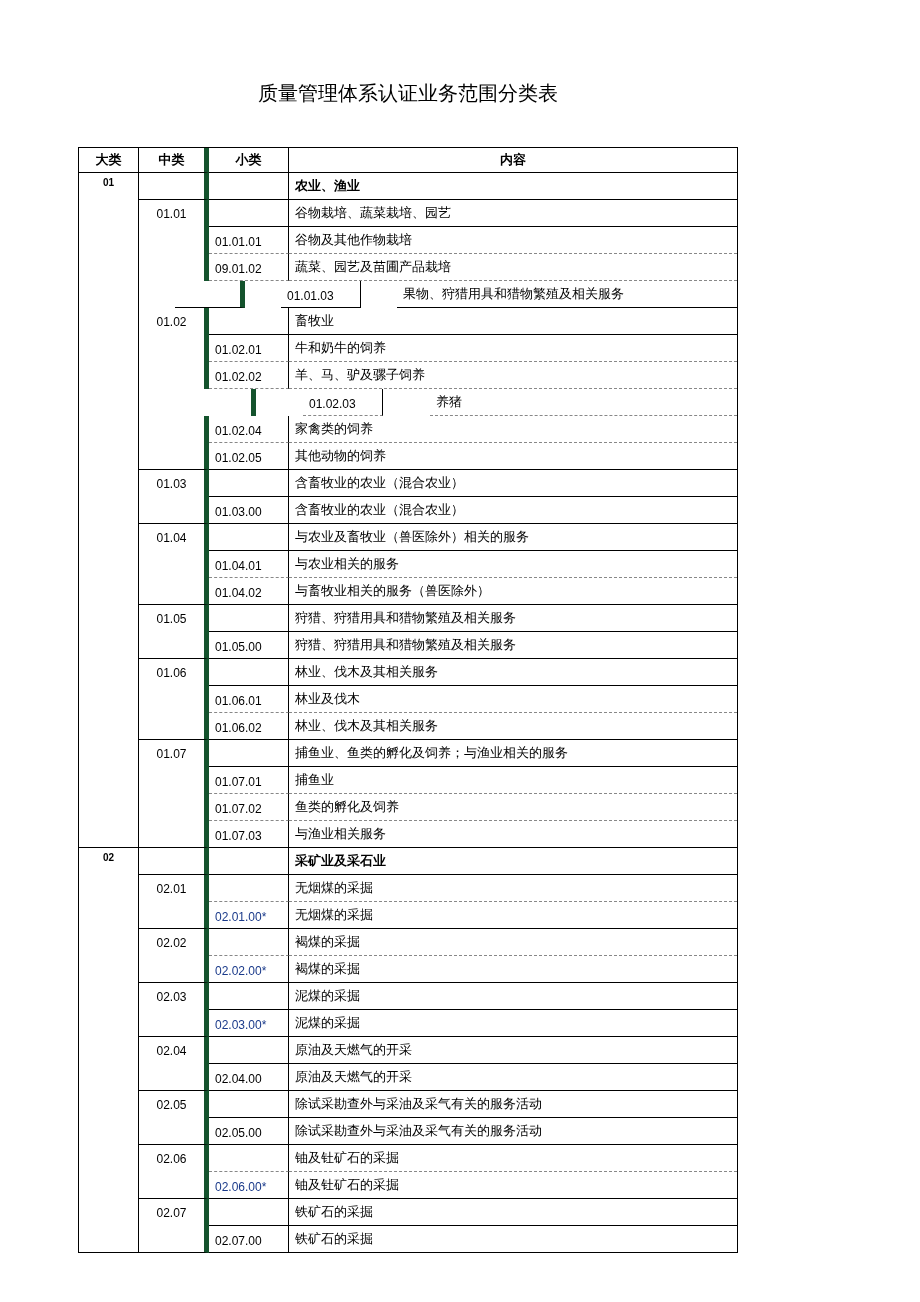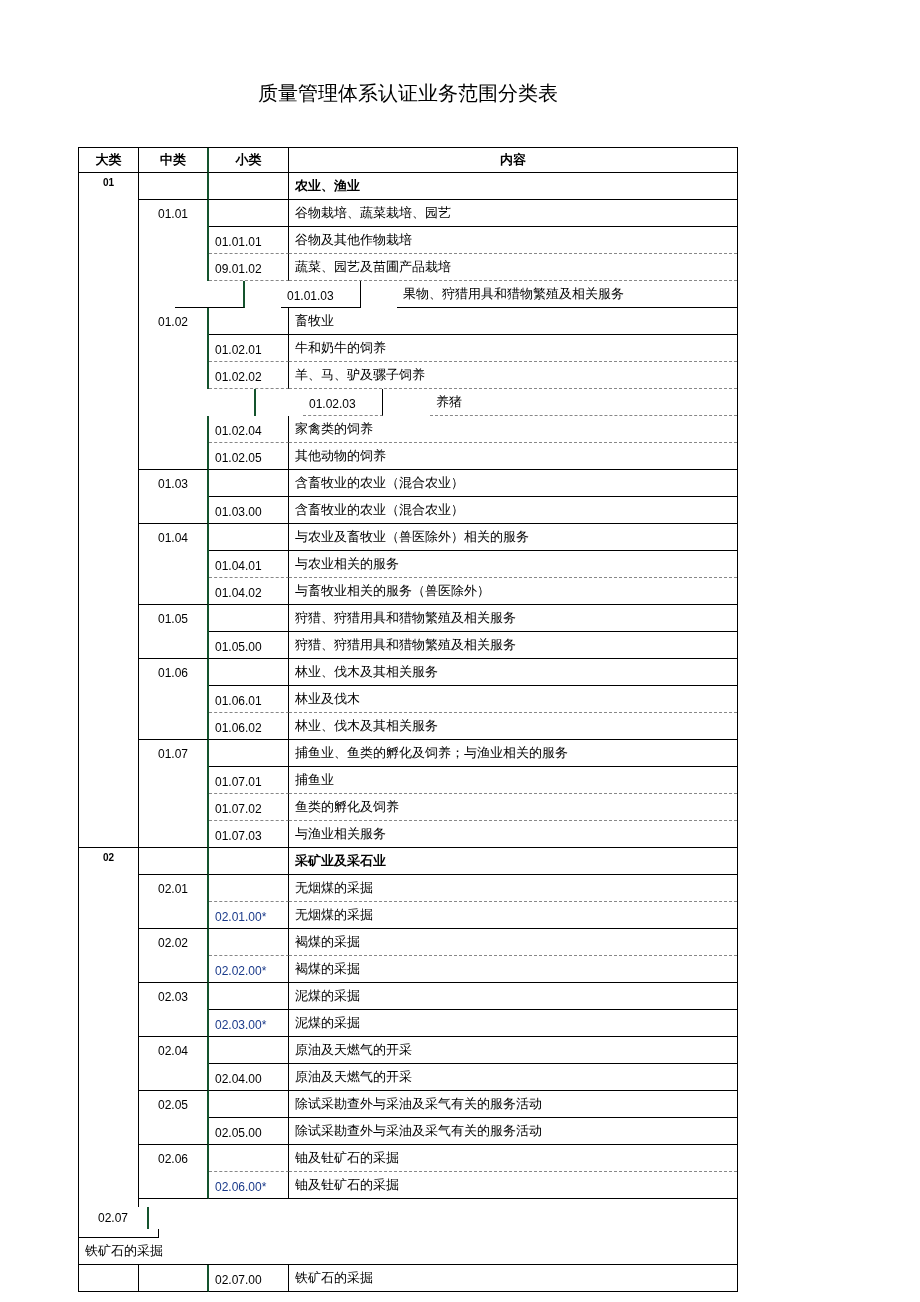--- a/index.html
+++ b/index.html
@@ -39,21 +39,21 @@
       font-family: Arial, sans-serif;
       padding: 4px 2px;
       border-right: 1px solid #000;
     }
     .col-mid {
       width: 70px;
       text-align: center;
       font-size: 12px;
       font-family: Arial, sans-serif;
       padding: 4px 2px;
-      border-right: 2px solid #14532d;
+      border-right: 5px solid #14532d;
       display: flex;
       align-items: center;
       justify-content: center;
     }
     .col-sub {
       width: 80px;
       text-align: left;
       font-size: 12px;
       font-family: Arial, sans-serif;
       padding: 4px 6px;
@@ -315,21 +315,21 @@
           <div class="col-mid">02.06</div>
           <div class="col-sub bb-dash"></div>
           <div class="col-content bb-dash">铀及钍矿石的采掘</div>
         </div>
         <div class="row" style="min-height: 24px;">
           <div class="col-major"></div>
           <div class="col-mid bb-solid"></div>
           <div class="col-sub sub-star bb-solid">02.06.00*</div>
           <div class="col-content bb-solid">铀及钍矿石的采掘</div>
         </div>
-        <div class="row" style="min-height: 24px; flex-direction: column;">
+        <div class="row" style="min-height: 24px;">
           <div class="col-major"></div>
           <div class="col-mid">02.07</div>
           <div class="col-sub bb-solid"></div>
           <div class="col-content bb-solid">铁矿石的采掘</div>
         </div>
         <div class="row" style="min-height: 24px;">
           <div class="col-major bb-solid"></div>
           <div class="col-mid bb-solid"></div>
           <div class="col-sub bb-solid">02.07.00</div>
           <div class="col-content bb-solid">铁矿石的采掘</div>

